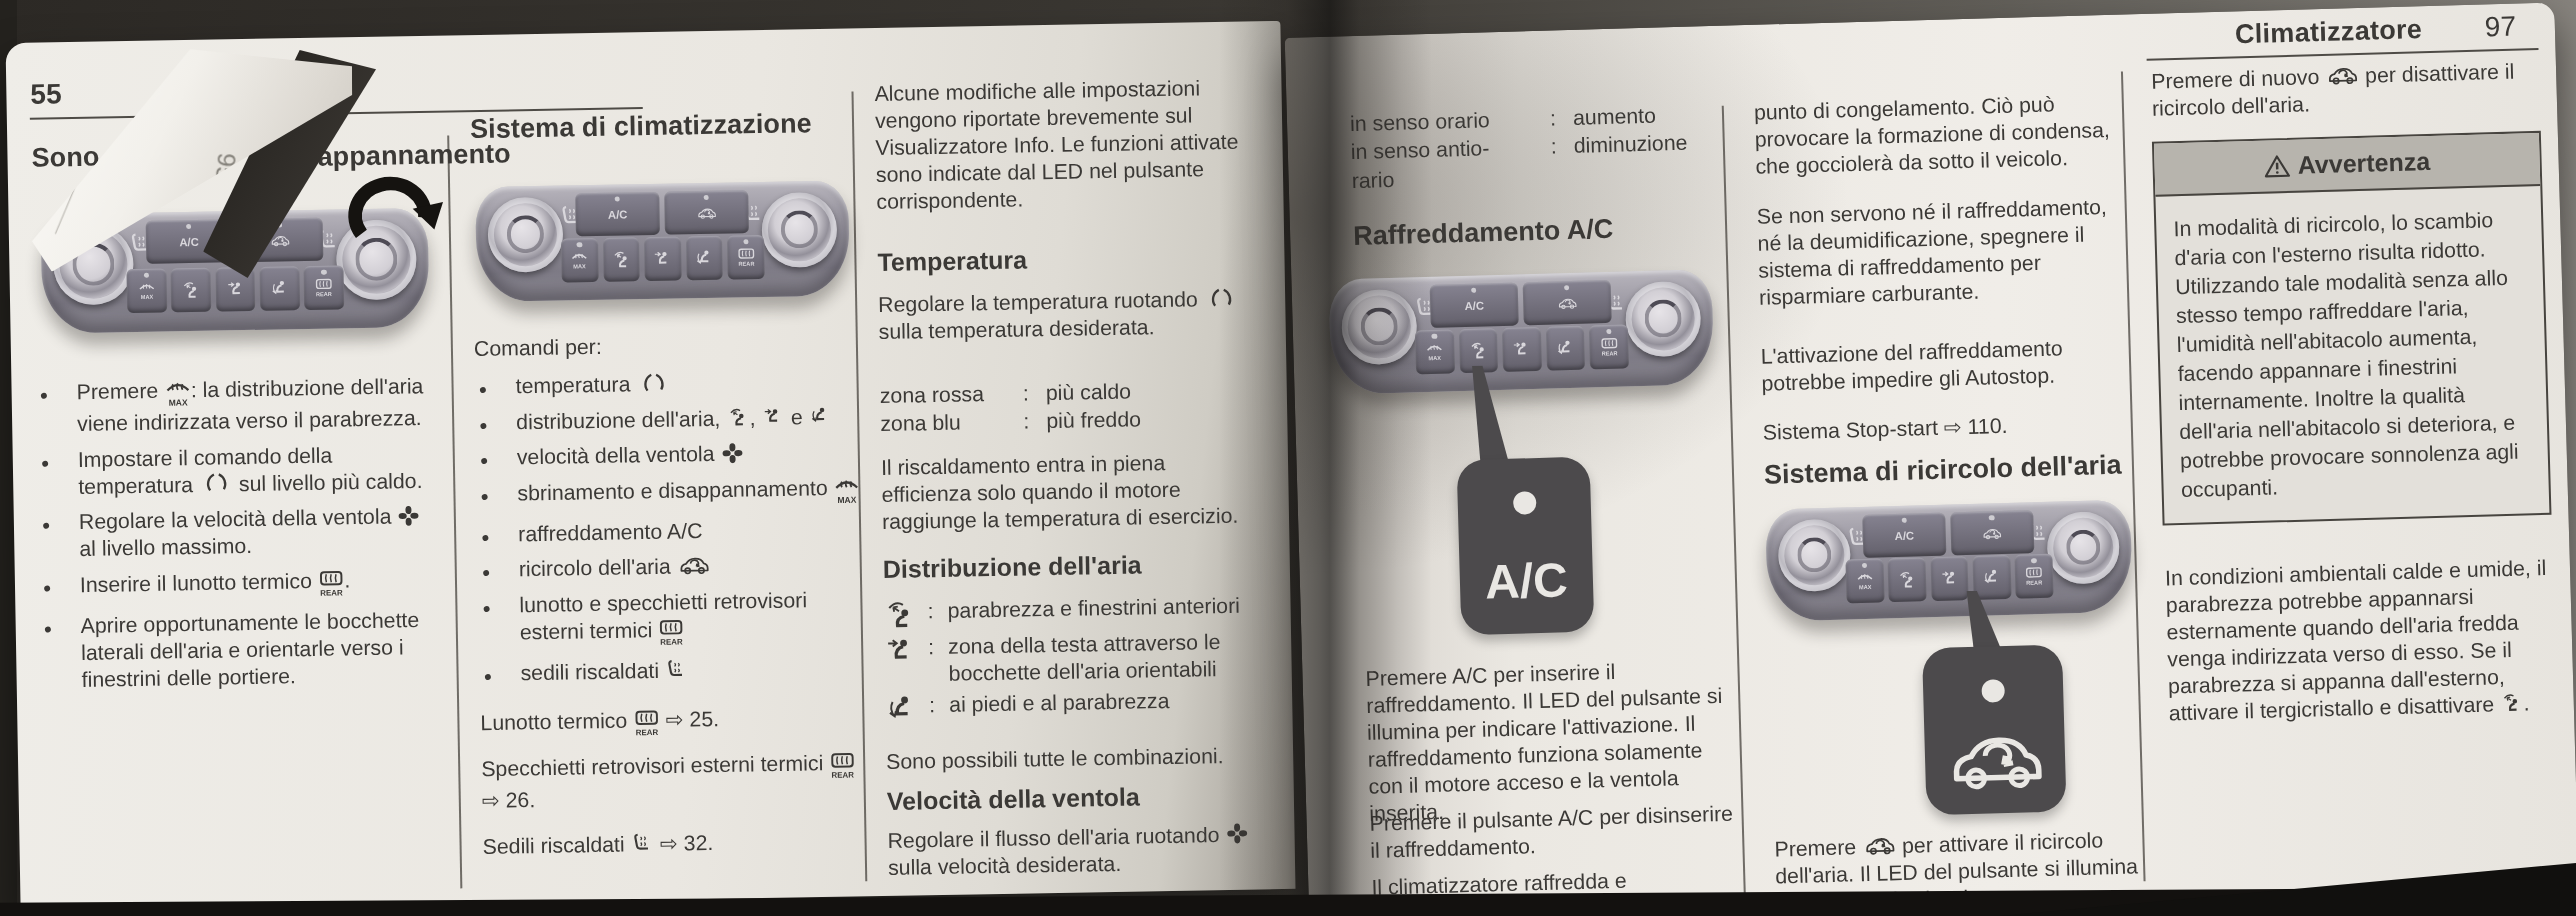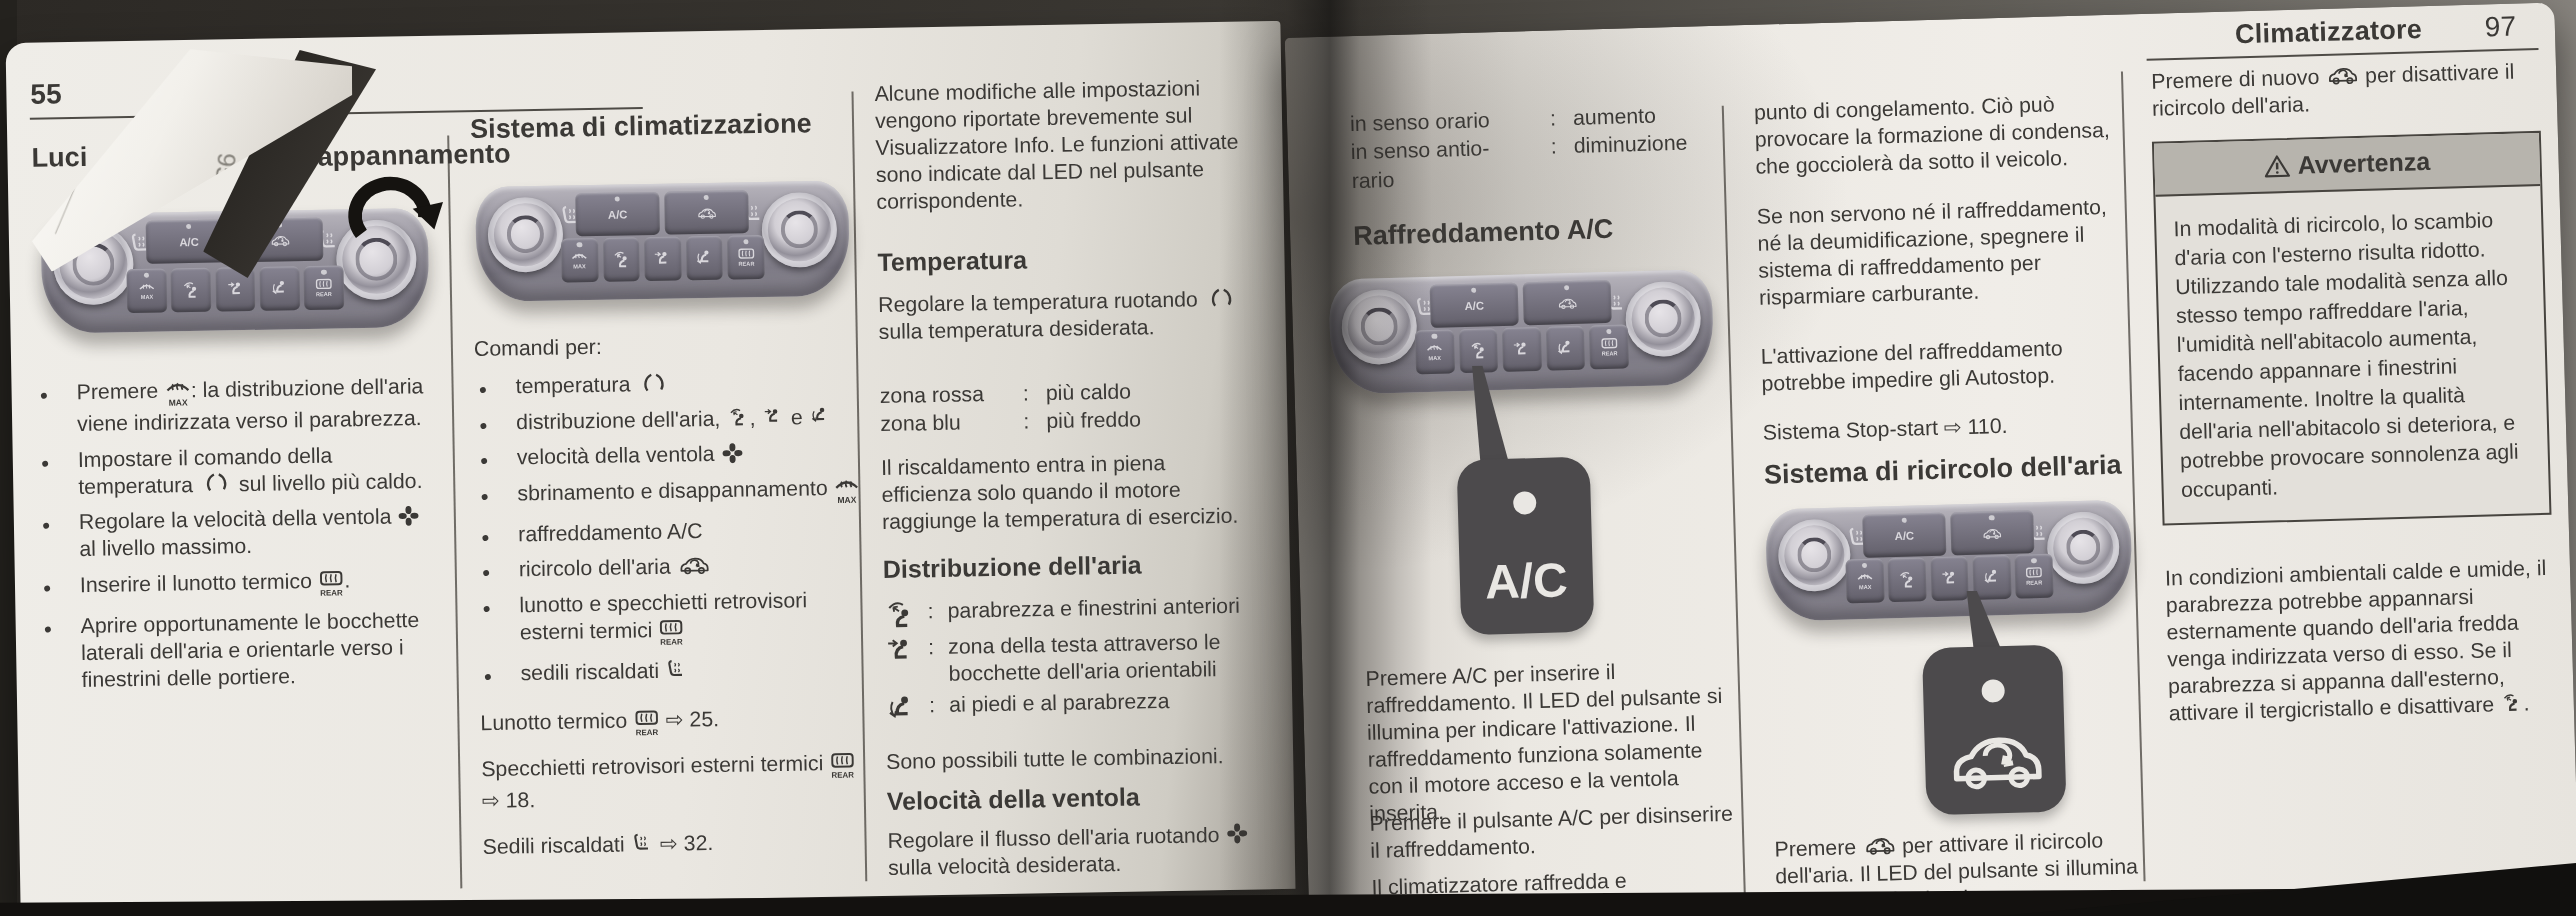--- a/index.html
+++ b/index.html
@@ -162,21 +162,21 @@
 <div class="strip-left"></div>
 
 <div class="page page-left">
   <div class="hd-num" style="left:24px;top:36px;">55</div>
   <div class="hd-title" style="left:175px;top:39px;">Climatizzatore</div>
   <div class="rule" style="left:23px;top:75px;width:613px;"></div>
 
   <div class="vline" style="left:440px;top:100px;height:753px;"></div>
   <div class="vline" style="left:845px;top:63px;height:790px;"></div>
 
-  <div class="h1" style="left:24px;top:100px;">Luci</div>
+  <div class="h1" style="left:24px;top:100px;">Sono</div>
   <div class="h1" style="left:248px;top:104px;">e disappannamento</div>
 
   <div class="cpanel" style="left:32px;top:172px;width:387px;height:119px;">
     <div class="pknob pknob-l"></div>
     <div class="pknob pknob-r"></div>
     <svg class="sideglyph" style="left:88px;" viewBox="0 0 34 34" width="23" height="23">
         <use href="#i-seat"></use>
       </svg>
     <svg class="sideglyph" style="right:88px;" viewBox="0 0 34 34" width="23" height="23">
         <use href="#i-seat"></use>
@@ -326,21 +326,21 @@
     <div class="li"><span>sedili riscaldati </span><svg class="ic" viewBox="0 0 35.1875 32" width="23.5" height="21.3">
           <use href="#i-seat"></use>
         </svg></div>
   </div>
 
   <div class="t" style="left:463px;top:675px;width:387px;"><span>Lunotto termico </span><svg class="ic ic-tall" viewBox="0 0 40 48" width="27" height="32">
         <use href="#i-rear"></use>
       </svg><span> ⇨ 25.</span></div>
   <div class="t" style="left:463px;top:721px;width:387px;"><span>Specchietti retrovisori esterni termici </span><svg class="ic ic-tall" viewBox="0 0 40 48" width="27" height="32">
         <use href="#i-rear"></use>
-      </svg><span> ⇨ 18.</span></div>
+      </svg><span> ⇨ 26.</span></div>
   <div class="t" style="left:463px;top:799px;width:387px;"><span>Sedili riscaldati </span><svg class="ic" viewBox="0 0 35.1875 32" width="23.5" height="21.3">
         <use href="#i-seat"></use>
       </svg><span> ⇨ 32.</span></div>
 
   <div class="t" style="left:868px;top:53px;width:377px;">Alcune modifiche alle impostazioni vengono riportate brevemente sul Visualizzatore Info. Le funzioni attivate sono indicate dal LED nel pulsante corrispondente.</div>
   <div class="h2" style="left:868px;top:220px;">Temperatura</div>
   <div class="t" style="left:868px;top:264px;width:377px;"><span>Regolare la temperatura ruotando </span><svg class="ic ic-wide" viewBox="0 0 51.1875 32" width="34" height="21.3">
         <use href="#i-dial"></use>
       </svg><span> sulla temperatura desiderata.</span></div>
 

